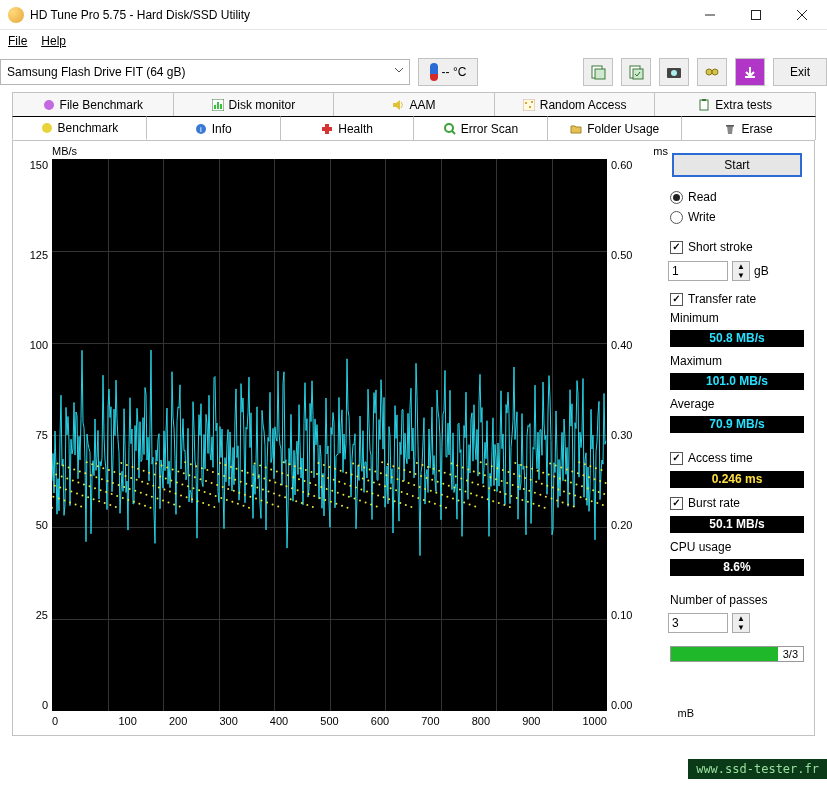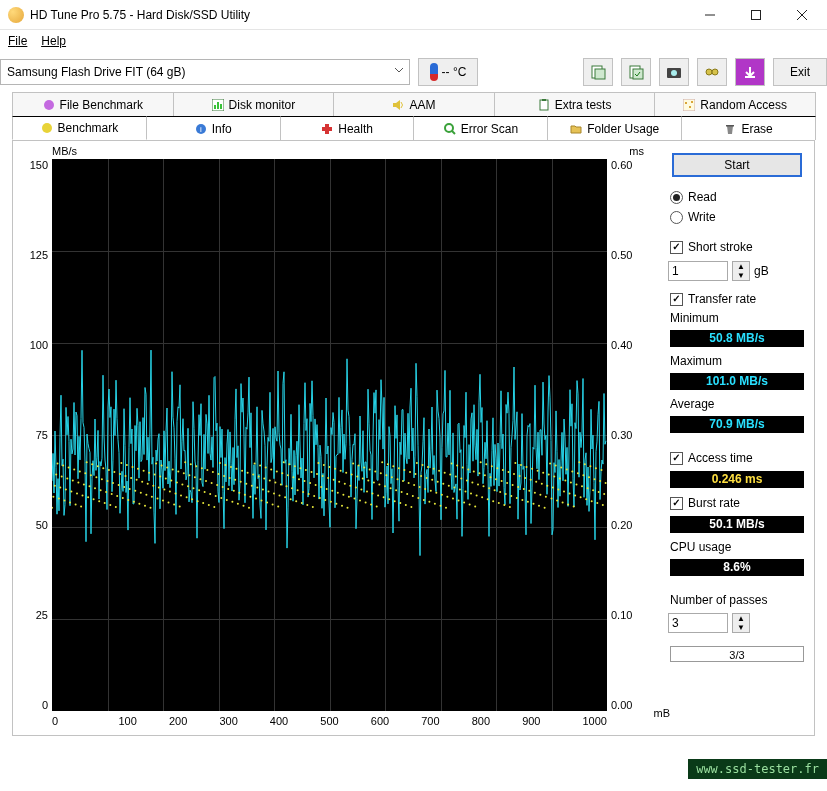--- a/index.html
+++ b/index.html
@@ -34,36 +34,36 @@
 .yaxis-l { width:35px; display:flex; flex-direction:column; justify-content:space-between; align-items:flex-end; padding-right:4px; font-size:11px; height:552px; margin-top:10px;}
 .yaxis-r { width:35px; display:flex; flex-direction:column; justify-content:space-between; align-items:flex-start; padding-left:4px; font-size:11px; height:552px; margin-top:10px;}
 .plot { width:555px; height:552px; background:#000; position:relative; margin-top:10px; overflow:hidden;}
 .grid-h { position:absolute; left:0; right:0; height:1px; background:#333; }
 .grid-v { position:absolute; top:0; bottom:0; width:1px; background:#333; }
 .xaxis { display:flex; margin-left:35px; width:555px; font-size:11px; padding-top:4px; }
 .xaxis span { flex:1; text-align:center; }
 .xaxis span:first-child{text-align:left;}
 .xaxis span:last-child{text-align:right;}
 .xunit { position:absolute; right: -26px; bottom:8px; font-size:11px;}
-.side { width:138px; margin-left:24px; padding-top:4px; display:flex; flex-direction:column; gap:4px; font-size:12px;}
+.side { width:138px; margin-left:0; padding-top:4px; display:flex; flex-direction:column; gap:4px; font-size:12px;}
 .startbtn { height:24px; border:2px solid #2a6bd6; background:#e6e6e6; margin:0 4px 8px 4px; display:flex; align-items:center; justify-content:center; }
 .radio, .check { display:flex; align-items:center; gap:5px; padding:1px 2px;}
 .radio .r { width:13px; height:13px; border:1px solid #555; border-radius:50%; display:flex; align-items:center; justify-content:center;}
 .radio .r.on::after{content:""; width:7px; height:7px; background:#222; border-radius:50%;}
 .check .c { width:13px; height:13px; border:1px solid #555; display:flex; align-items:center; justify-content:center; font-size:10px; line-height:1;}
 .check .c.on::after{content:"✓"; font-weight:bold;}
 .spin { display:flex; align-items:center; gap:4px; margin:2px 0 6px 0;}
 .spin input { width:60px; height:20px; border:1px solid #aaa; padding:0 3px; font-size:12px;}
 .spinbtns { display:flex; flex-direction:column; border:1px solid #aaa;}
 .spinbtns div{width:16px; height:9px; background:#eee; font-size:8px; text-align:center; line-height:9px;}
 .lbl { font-size:12px; padding-left:2px; }
 .val { background:#000; color:#fff; text-align:center; height:17px; line-height:17px; font-weight:bold; font-size:12px; margin:1px 2px 3px 2px;}
 .val.cyan { color:#29e0ff; }
 .val.yellow { color:#ffe040; }
-.progress { height:16px; border:1px solid #999; margin:3px 2px; display:flex; align-items:center;flex-direction:column;}
+.progress { height:16px; border:1px solid #999; margin:3px 2px; display:flex; align-items:center;}
 .progress .bar { height:100%; background:#1fb82b; flex:1;}
 .progress .txt { padding:0 5px; font-size:11px;}
 .watermark { position:absolute; right:0; bottom:12px; background:#0a3a18; color:#9adf9f; font-family:monospace; font-size:12px; padding:3px 8px; }
 </style>
 </head>
 <body>
 
 <div class="titlebar">
   <div class="ticon"></div>
   <div class="title">HD Tune Pro 5.75 - Hard Disk/SSD Utility</div>
@@ -163,36 +163,36 @@
           <svg width="12" height="12">
             <path d="M1 4 H4 L8 1 V11 L4 8 H1 Z" fill="#e0c23a"></path>
             <path d="M9 3 Q12 6 9 9" stroke="#e0c23a" fill="none"></path>
           </svg>
         </span>
         <span>AAM</span>
       </div>
     <div class="tab">
         <span class="tabicon">
           <svg width="12" height="12">
-            <rect x="2" y="1" width="8" height="10" fill="#fff" stroke="#3a7a3a"></rect>
-            <rect x="4" y="0" width="4" height="2" fill="#3a7a3a"></rect>
-          </svg>
-        </span>
-        <span>Extra tests</span>
-      </div>
-    <div class="tab">
-        <span class="tabicon">
-          <svg width="12" height="12">
             <rect width="12" height="12" fill="#fffbe0" stroke="#caa"></rect>
             <circle cx="3" cy="4" r="1" fill="#c80"></circle>
             <circle cx="7" cy="8" r="1" fill="#c80"></circle>
             <circle cx="9" cy="3" r="1" fill="#c80"></circle>
           </svg>
         </span>
         <span>Random Access</span>
+      </div>
+    <div class="tab">
+        <span class="tabicon">
+          <svg width="12" height="12">
+            <rect x="2" y="1" width="8" height="10" fill="#fff" stroke="#3a7a3a"></rect>
+            <rect x="4" y="0" width="4" height="2" fill="#3a7a3a"></rect>
+          </svg>
+        </span>
+        <span>Extra tests</span>
       </div>
   </div>
   <div class="tabrow front">
     <div class="tab active">
         <span class="tabicon">
           <svg width="12" height="12">
             <circle cx="6" cy="6" r="5" fill="#e8d338"></circle>
           </svg>
         </span>
         <span>Benchmark</span>

